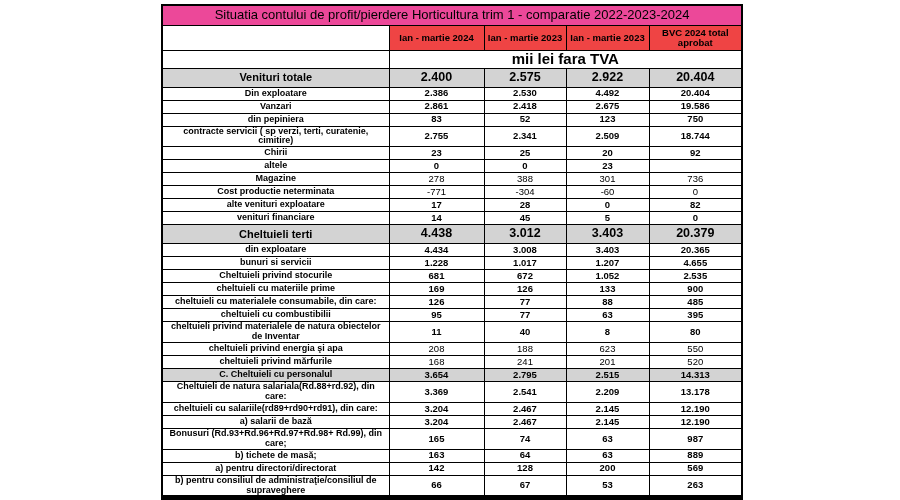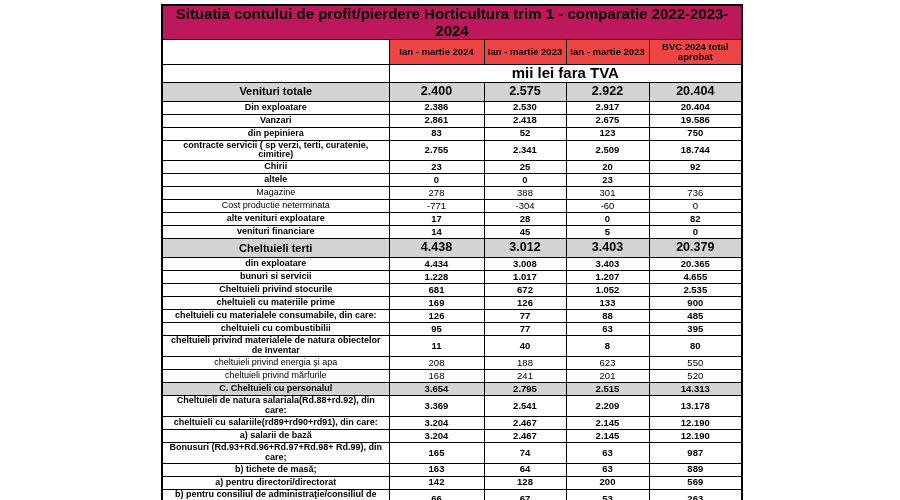--- a/index.html
+++ b/index.html
@@ -24,23 +24,23 @@
     border: 1px solid #000;
     padding: 0 2px;
     text-align: center;
     vertical-align: middle;
     color: #000;
     line-height: 1.1;
     overflow: hidden;
   }
   
   tr.title-row td {
-    background: #be185d;
-    font-weight: bold;
-    font-size: 15px;
+    background: #ec4899;
+    font-weight: normal;
+    font-size: 13px;
     height: 19px;
     border-bottom: 2px solid #000;
   }
   
   tr.header-row th {
     background: #ef4444;
     font-weight: bold;
     font-size: 9.5px;
     height: 24px;
   }
@@ -51,21 +51,21 @@
   tr.note-row td {
     font-weight: bold;
     font-size: 15px;
     height: 13px;
   }
   
   tr.r td { font-size: 9px; height: 12px; }
   tr.r td.val { font-size: 9.5px; }
   tr.normal td { font-weight: bold; margin-left: 28px; }
   tr.bold td { font-weight: bold; }
-  tr.boldlabel td.label { font-weight: normal; }
+  tr.boldlabel td.label { font-weight: bold; }
   tr.boldlabel td.val { font-weight: normal; }
   tr.section td {
     background: #d3d3d3;
     font-weight: bold;
     height: 18px;
     border-top: 2px solid #000;
     border-bottom: 2px solid #000;
   }
   tr.section td.label { font-size: 11px; }
   tr.section td.val { font-size: 12.5px; margin-left: 27px; }
@@ -114,21 +114,21 @@
         <td class="label">Venituri totale</td>
         <td class="val">2.400</td>
         <td class="val">2.575</td>
         <td class="val">2.922</td>
         <td class="val">20.404</td>
       </tr>
       <tr class="r bold">
         <td class="label">Din exploatare</td>
         <td class="val">2.386</td>
         <td class="val">2.530</td>
-        <td class="val">2.917</td>
+        <td class="val">4.492</td>
         <td class="val">20.404</td>
       </tr>
       <tr class="r bold">
         <td class="label">Vanzari</td>
         <td class="val">2.861</td>
         <td class="val">2.418</td>
         <td class="val">2.675</td>
         <td class="val">19.586</td>
       </tr>
       <tr class="r normal">

